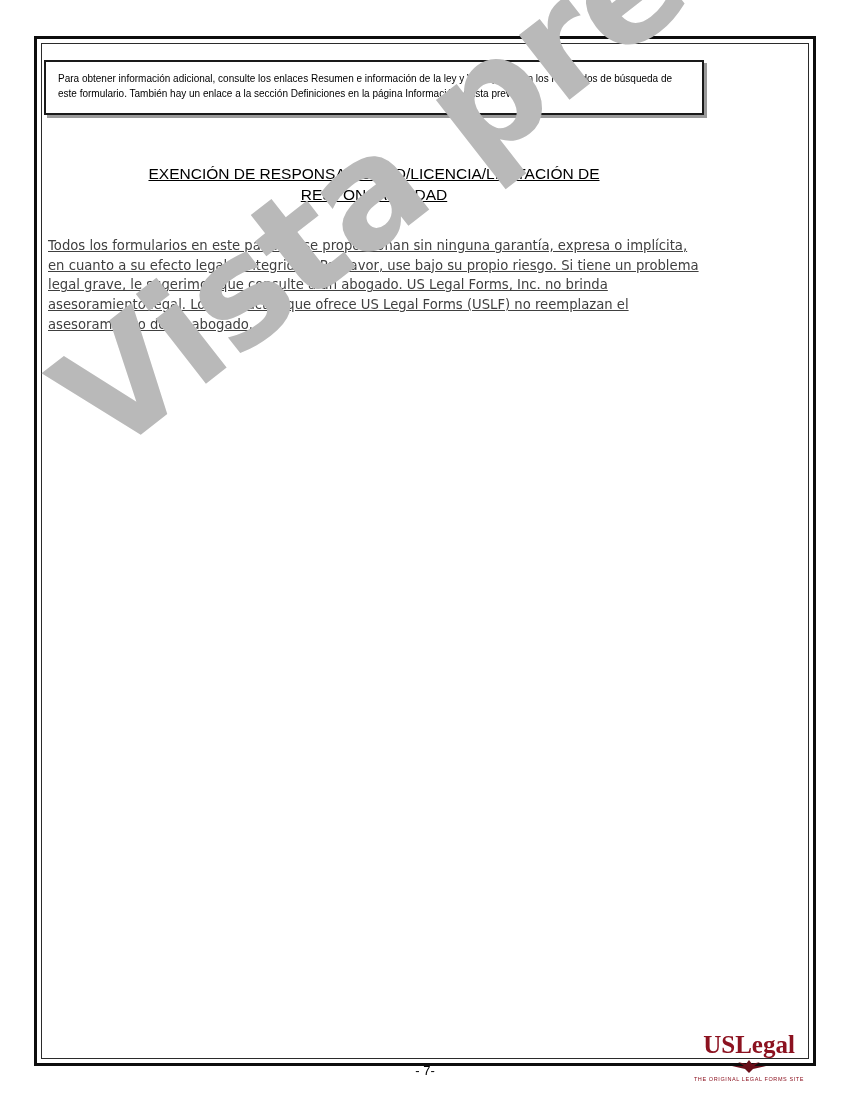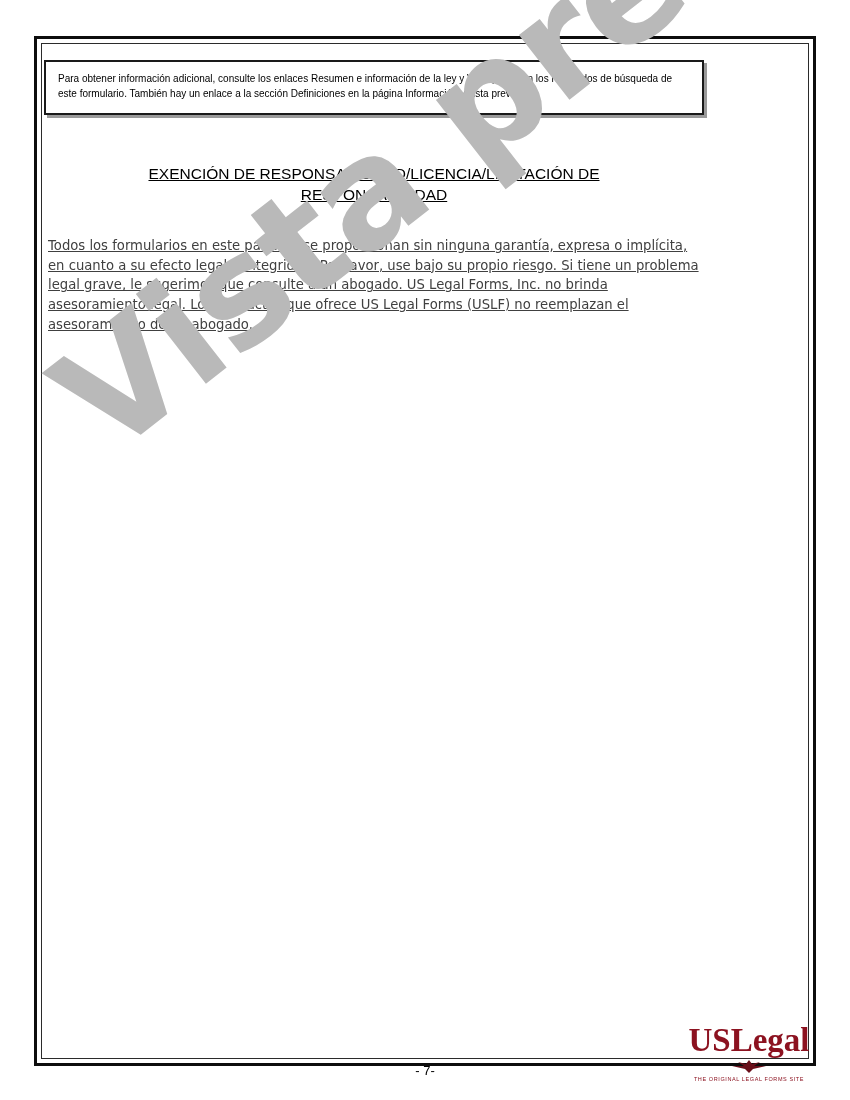--- a/index.html
+++ b/index.html
@@ -145,21 +145,21 @@
   .logo {
     position: absolute;
     right: 36px;
     bottom: 18px;
     width: 130px;
     text-align: center;
     z-index: 6;
   }
   .logo-word {
     font-family: "Liberation Serif", serif;
-    font-size: 33px;
+    font-size: 25px;
     line-height: 1;
     color: #8c1220;
     letter-spacing: 0px;
     white-space: nowrap;
   }
   .logo-word .us {
     font-weight: bold;
   }
   .logo-word .legal {
     font-weight: bold;

